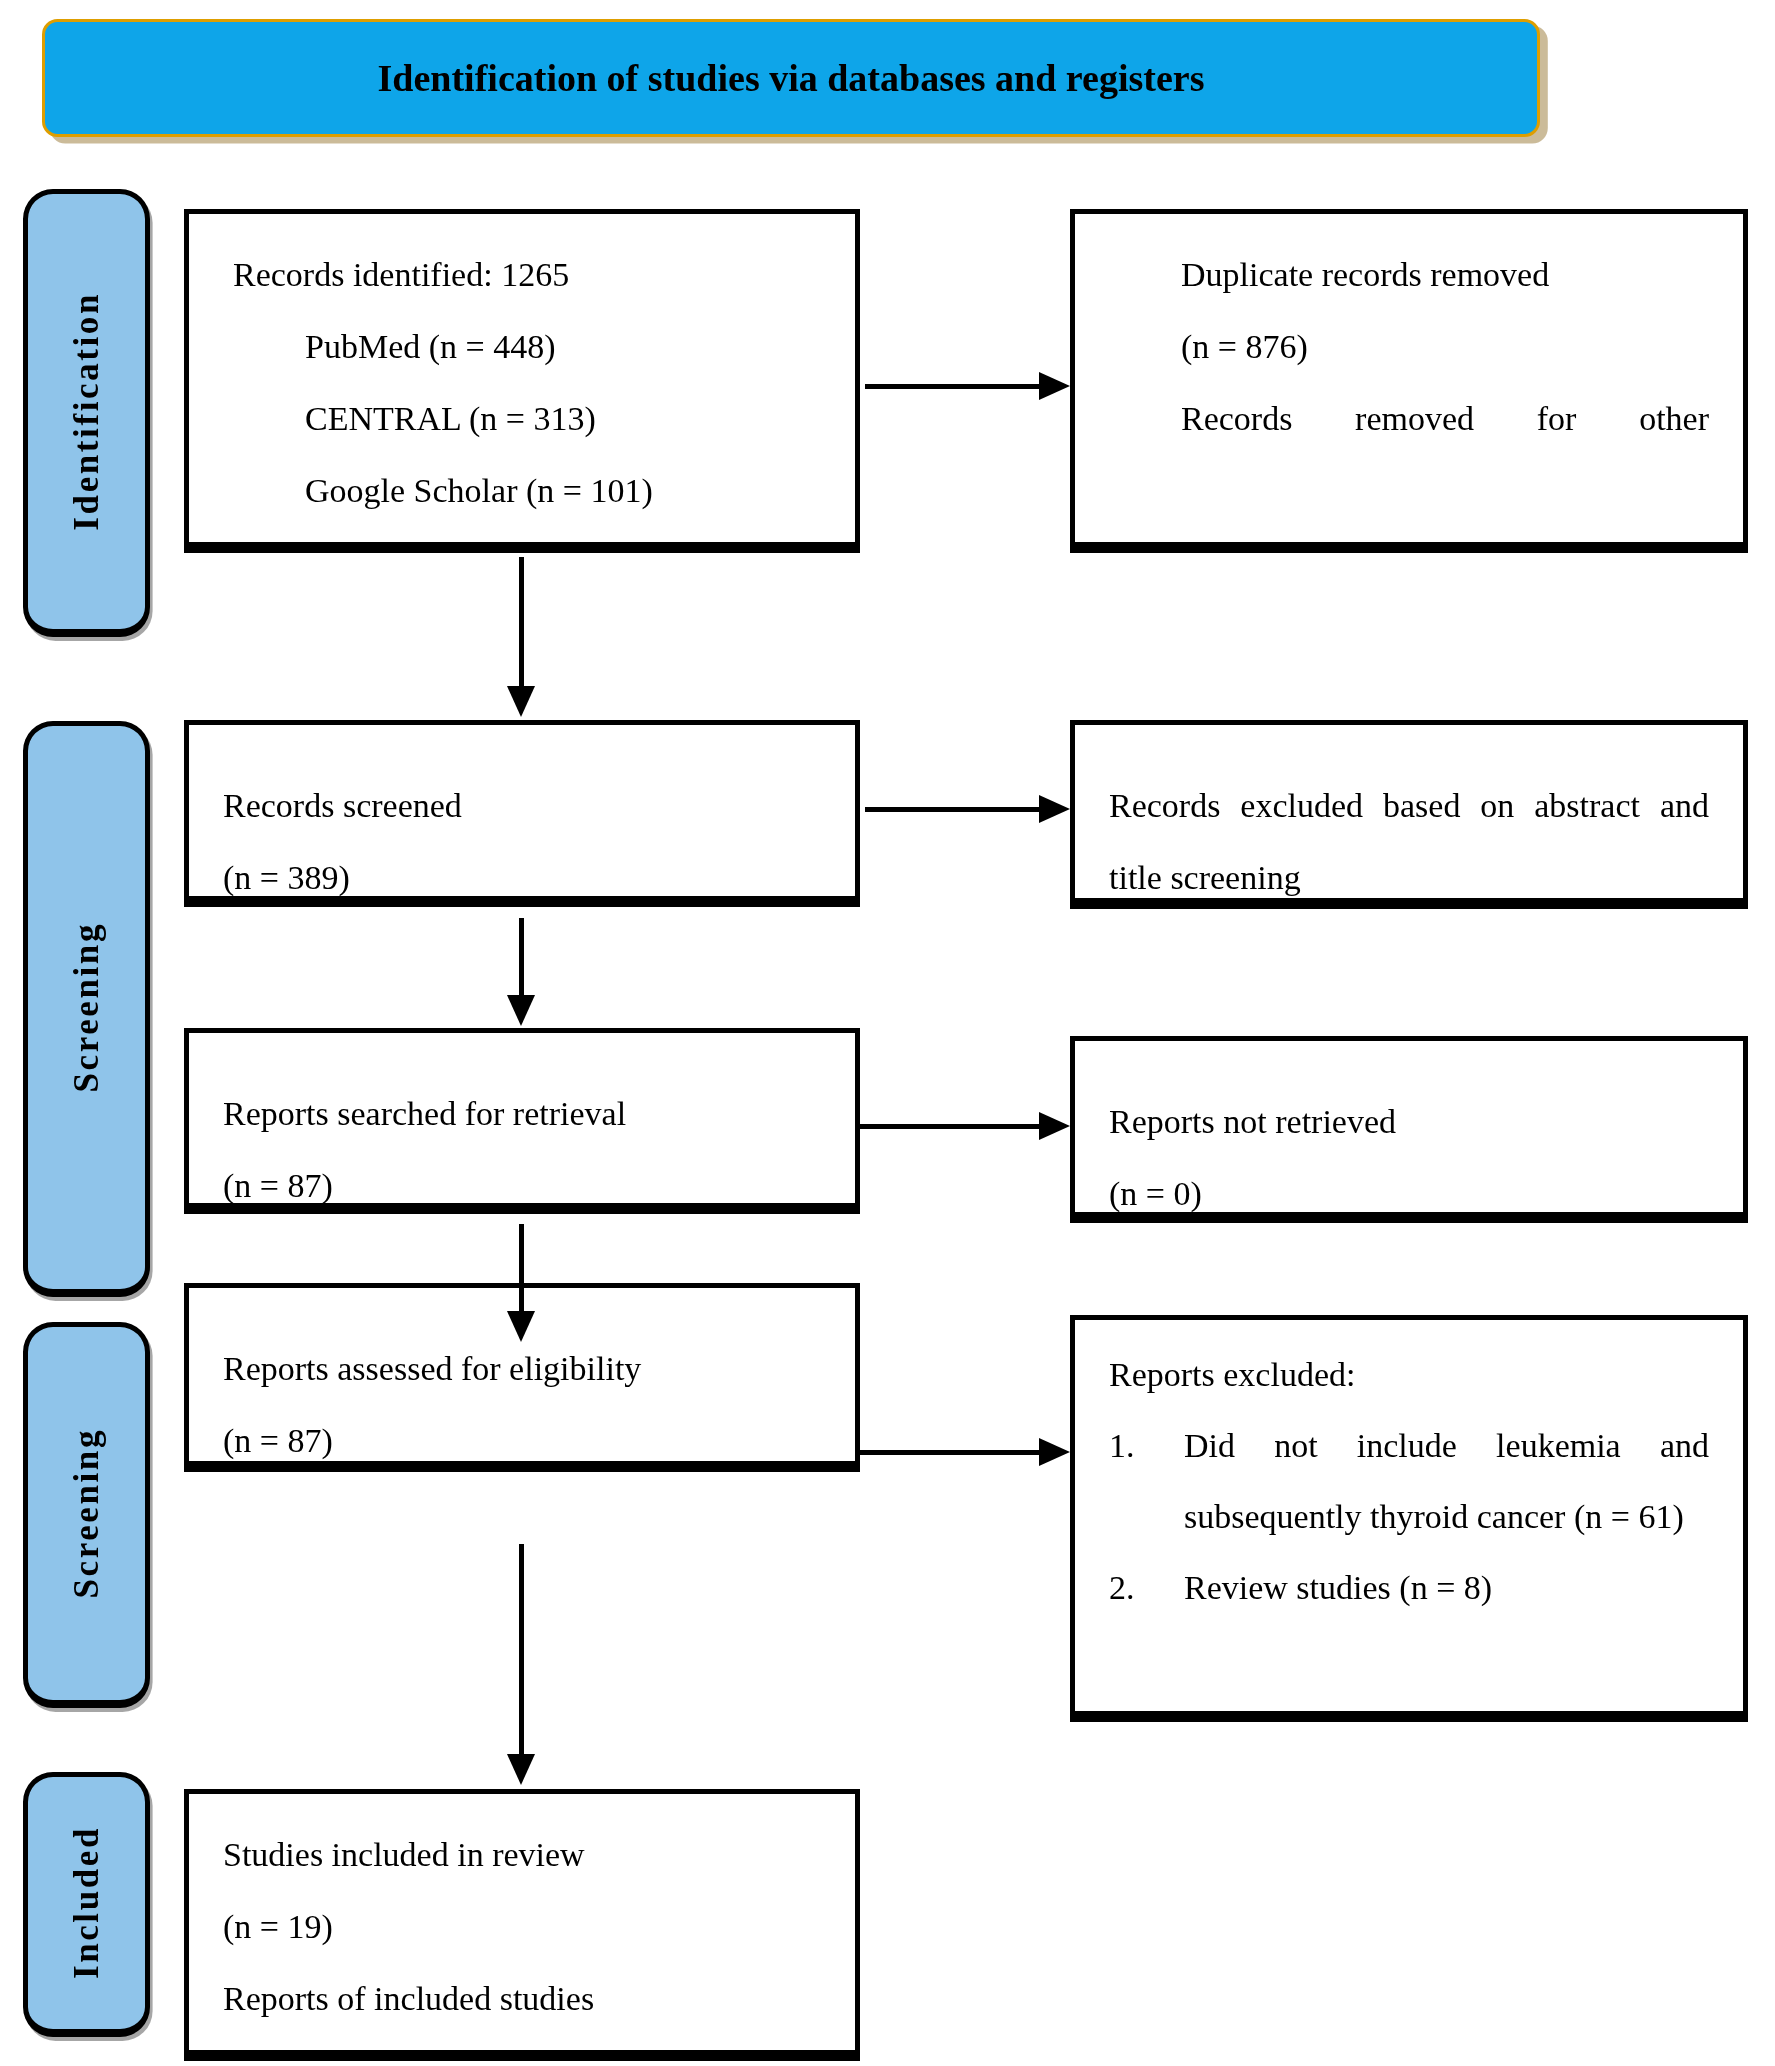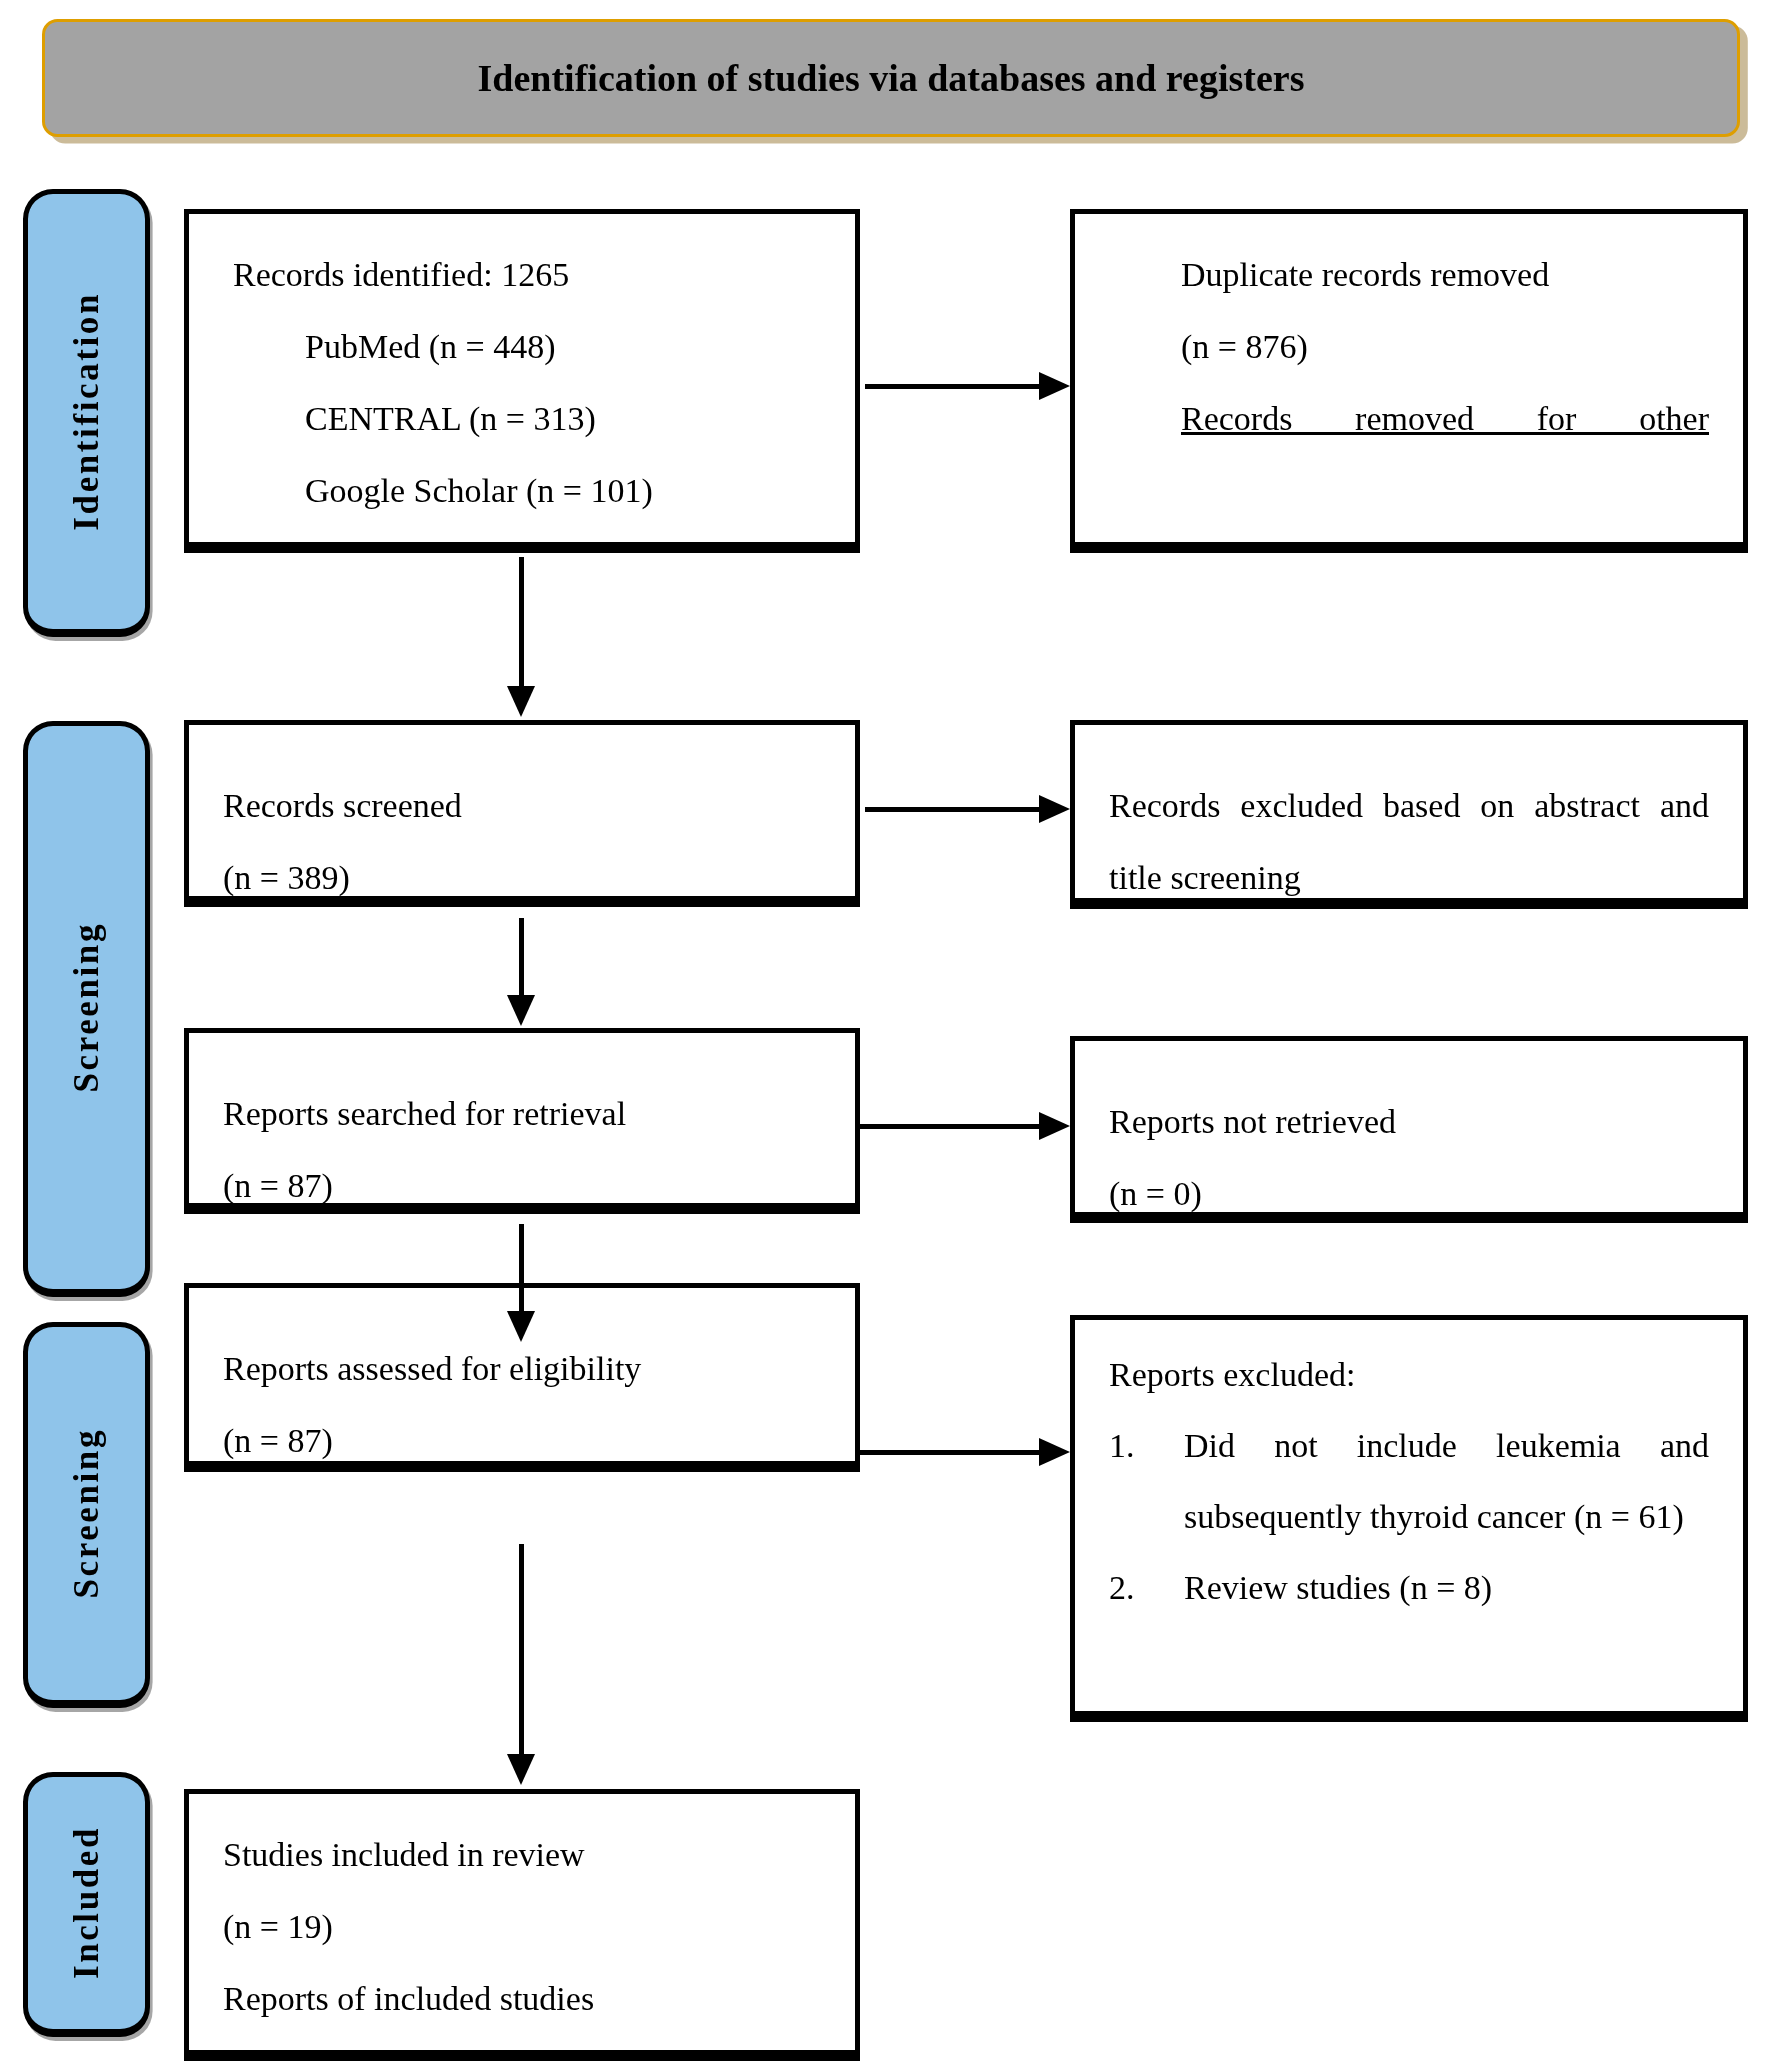--- a/index.html
+++ b/index.html
@@ -2,22 +2,22 @@
 <html style="font-size:10.3px"><head>
 <meta charset="utf-8">
 <style>
   html,body{margin:0;padding:0;background:#ffffff;}
   .page{
     position:relative;width:1775px;height:2066px;background:#ffffff;
     font-family:"Liberation Serif","DejaVu Serif",serif;color:#000;
   }
   *{box-sizing:border-box;}
   .banner{
-    position:absolute;left:42px;top:19.4px;width:1698px;height:118px;
-    background:#a3a3a3;border:3.9px solid #DE9E00;border-radius:15.5px;
+    position:absolute;left:42px;top:19.4px;width:1498px;height:118px;
+    background:#0ea5e9;border:3.9px solid #DE9E00;border-radius:15.5px;
     box-shadow:7.8px 6.5px 0 rgba(125,85,0,0.40);
     display:flex;align-items:center;justify-content:center;
   }
   .banner span{font-weight:bold;font-size:38px;}
   .stage{
     position:absolute;left:23px;width:127px;
     background:#8FC4EA;border:5.8px solid #000;border-bottom-width:8.4px;
     border-radius:30px;box-shadow:2.6px 3.9px 0 rgba(0,0,0,0.35);
     display:flex;align-items:center;justify-content:center;
   }
@@ -28,21 +28,21 @@
   .box{
     position:absolute;background:#fff;border:5.2px solid #000;border-bottom-width:11px;
     padding:24.6px 34px 5.2px 34px;font-size:34px;line-height:72px;overflow:hidden;
   }
   .left-col{left:184px;width:676px;}
   .right-col{left:1070px;width:678px;}
   .pad2{padding-top:45px;}
   .tight{line-height:71px;padding-top:19.4px;}
   .indent{padding-left:72px;}
   .justify{text-align:justify;}
-  .justify-all{text-align:justify;text-align-last:justify;text-decoration:underline;}
+  .justify-all{text-align:justify;text-align-last:justify;}
   .em{font-style:italic;}
   .li{display:flex;}
   .li .num{width:75px;flex:none;}
   .li .t{flex:1;text-align:justify;}
   .harrow{position:absolute;height:28.5px;display:flex;flex-direction:row;align-items:center;}
   .harrow .shaft{flex:1;height:4.5px;background:#000;}
   .harrow .head{width:0;height:0;border-top:14.2px solid transparent;border-bottom:14.2px solid transparent;border-left:31px solid #000;}
   .varrow{position:absolute;width:28.5px;display:flex;flex-direction:column;align-items:center;}
   .varrow .shaft{flex:1;width:4.5px;background:#000;}
   .varrow .head{width:0;height:0;border-left:14.2px solid transparent;border-right:14.2px solid transparent;border-top:31px solid #000;}

